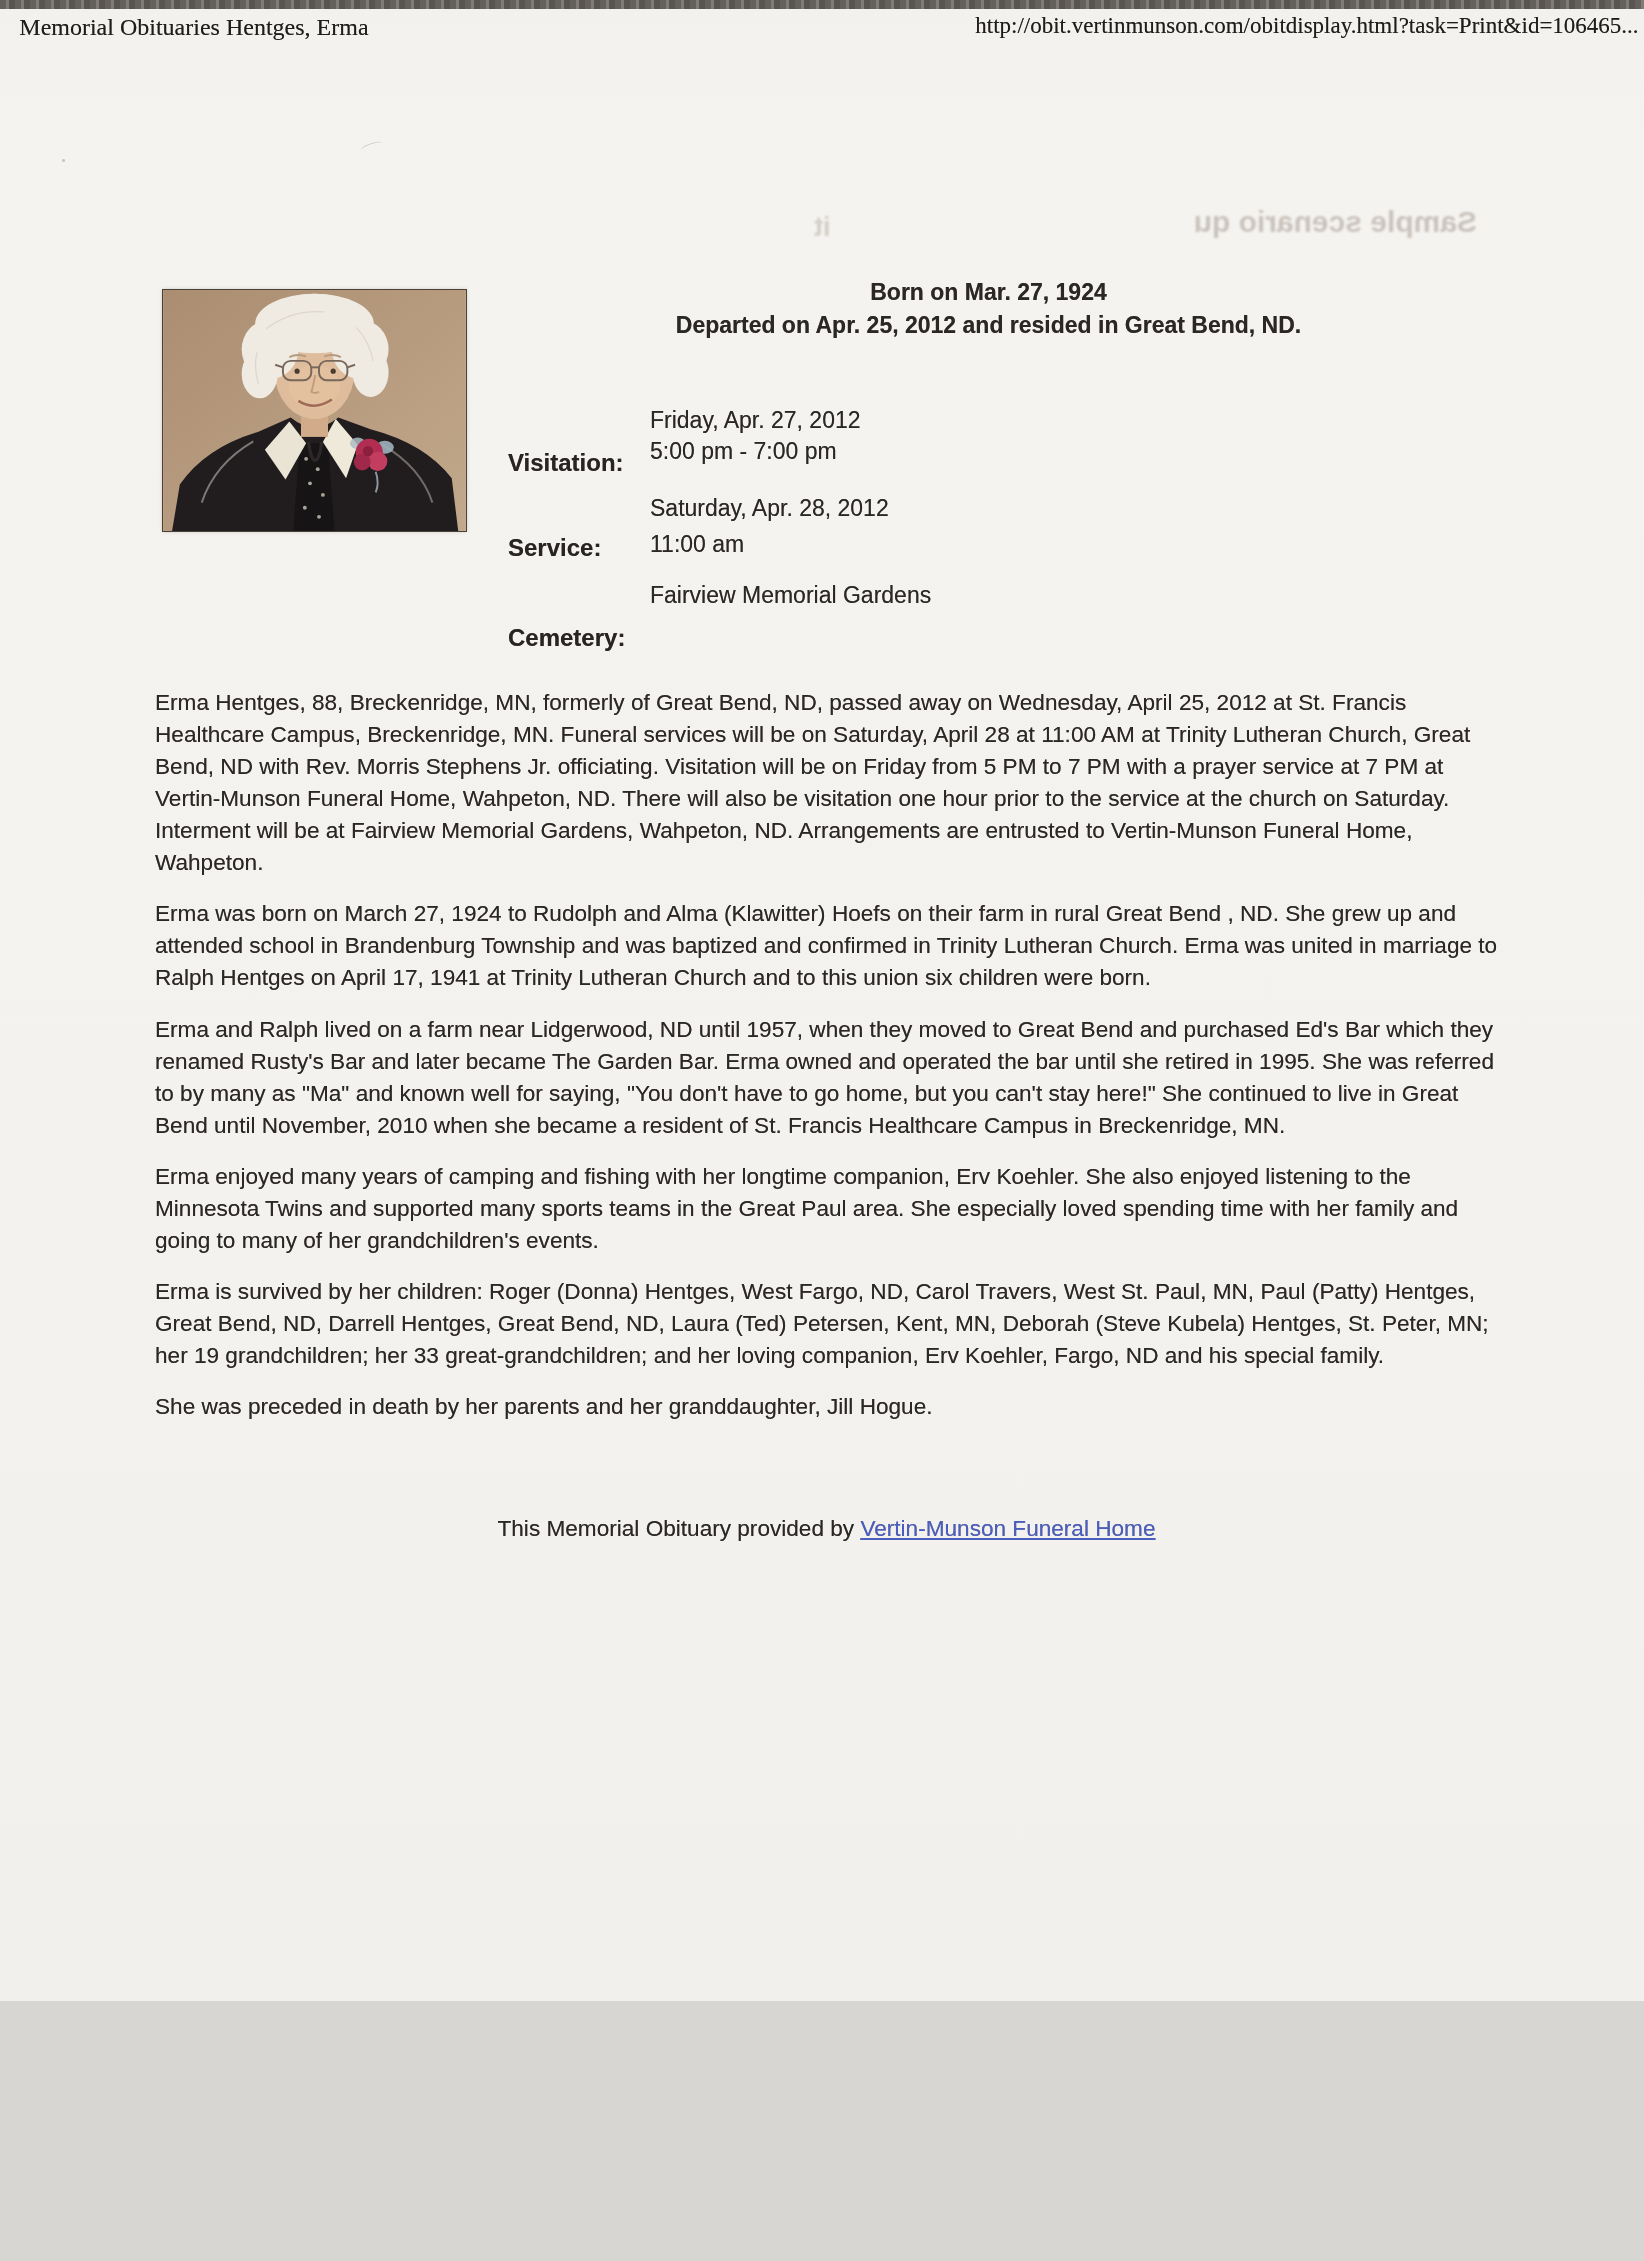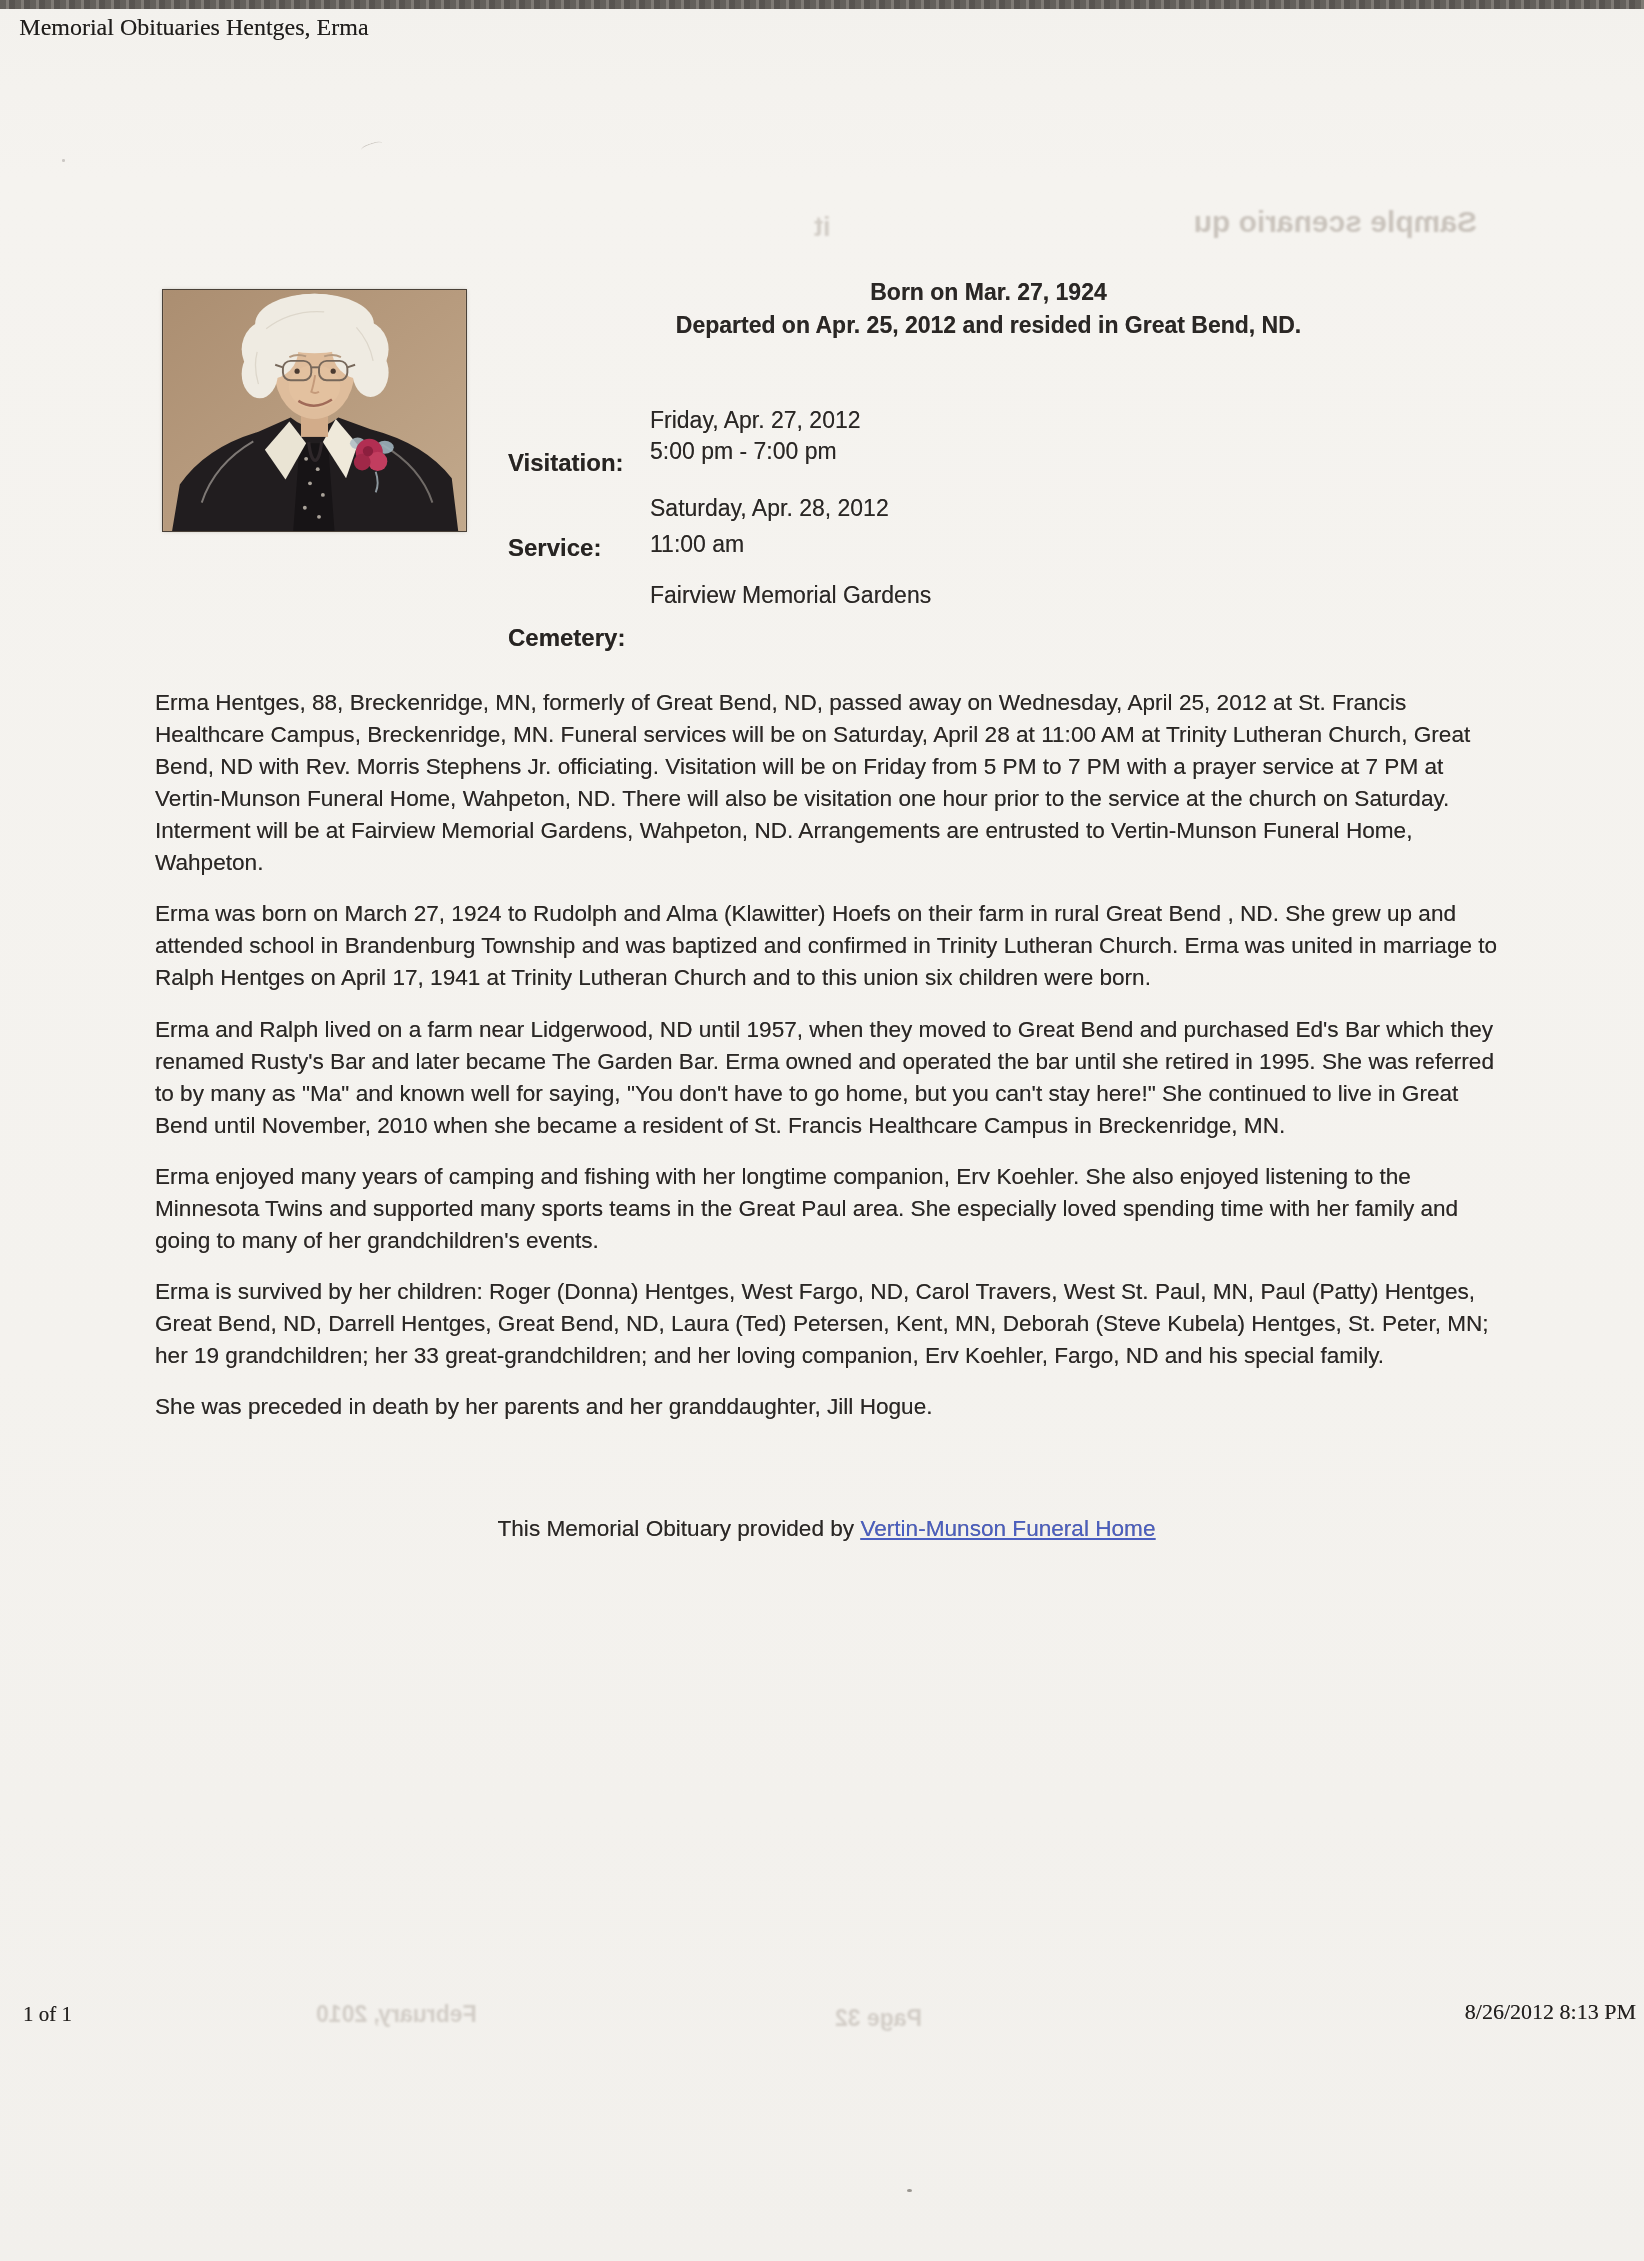--- a/index.html
+++ b/index.html
@@ -1,17 +1,17 @@
 <!DOCTYPE html>
 <html style="font-size:10.3px"><head>
 <meta charset="utf-8">
 <style>
   html,body{margin:0;padding:0;background:#d8d6d3;}
   .page{
-    position:relative;width:1645px;height:2261px;margin:0 auto;
+    position:relative;width:1645px;height:2001px;margin:0 auto;
     background:linear-gradient(180deg,#f3f1ed 0%,#f5f3ef 8%,#f4f2ee 60%,#f2f0ec 100%);
     overflow:hidden;
     font-family:"Liberation Sans",sans-serif;
     color:#2a2725;
   }
   .scan-band{
     position:absolute;left:0;top:0;width:1645px;height:9px;
     background:repeating-linear-gradient(90deg,#4b4742 0 5.8px,#6b6660 5.8px 9px,#3d3935 9px 15px);
     opacity:.85;
   }
@@ -55,20 +55,21 @@
   .speck3{left:62px;top:159px;width:2.6px;height:2.6px;opacity:.3;}
 </style>
 </head>
 <body>
 
 <div class="page">
 
   <div class="scan-band"></div>
 
   <div class="hdr-left serif ink">Memorial Obituaries Hentges, Erma</div>
+  <div class="hdr-right serif ink">http://obit.vertinmunson.com/obitdisplay.html?task=Print&amp;id=106465...</div>
 
   <div class="ghost ghost-top">Sample scenario qu</div>
   <div class="ghost ghost-top-tail">it</div>
 
   <div class="born ink">Born on Mar. 27, 1924</div>
   <div class="departed ink">Departed on Apr. 25, 2012 and resided in Great Bend, ND.</div>
 
   <div class="photo">
     <svg width="303" height="241" viewBox="0 0 470 374" xmlns="http://www.w3.org/2000/svg">
       <defs>

